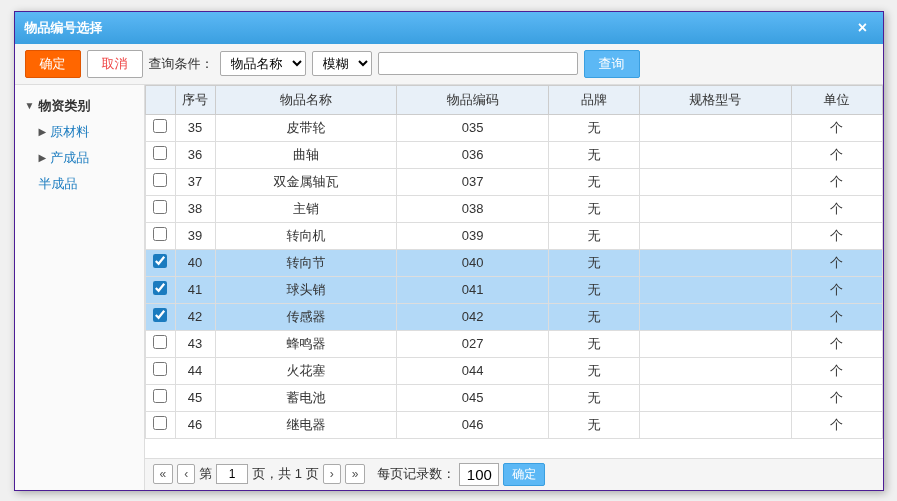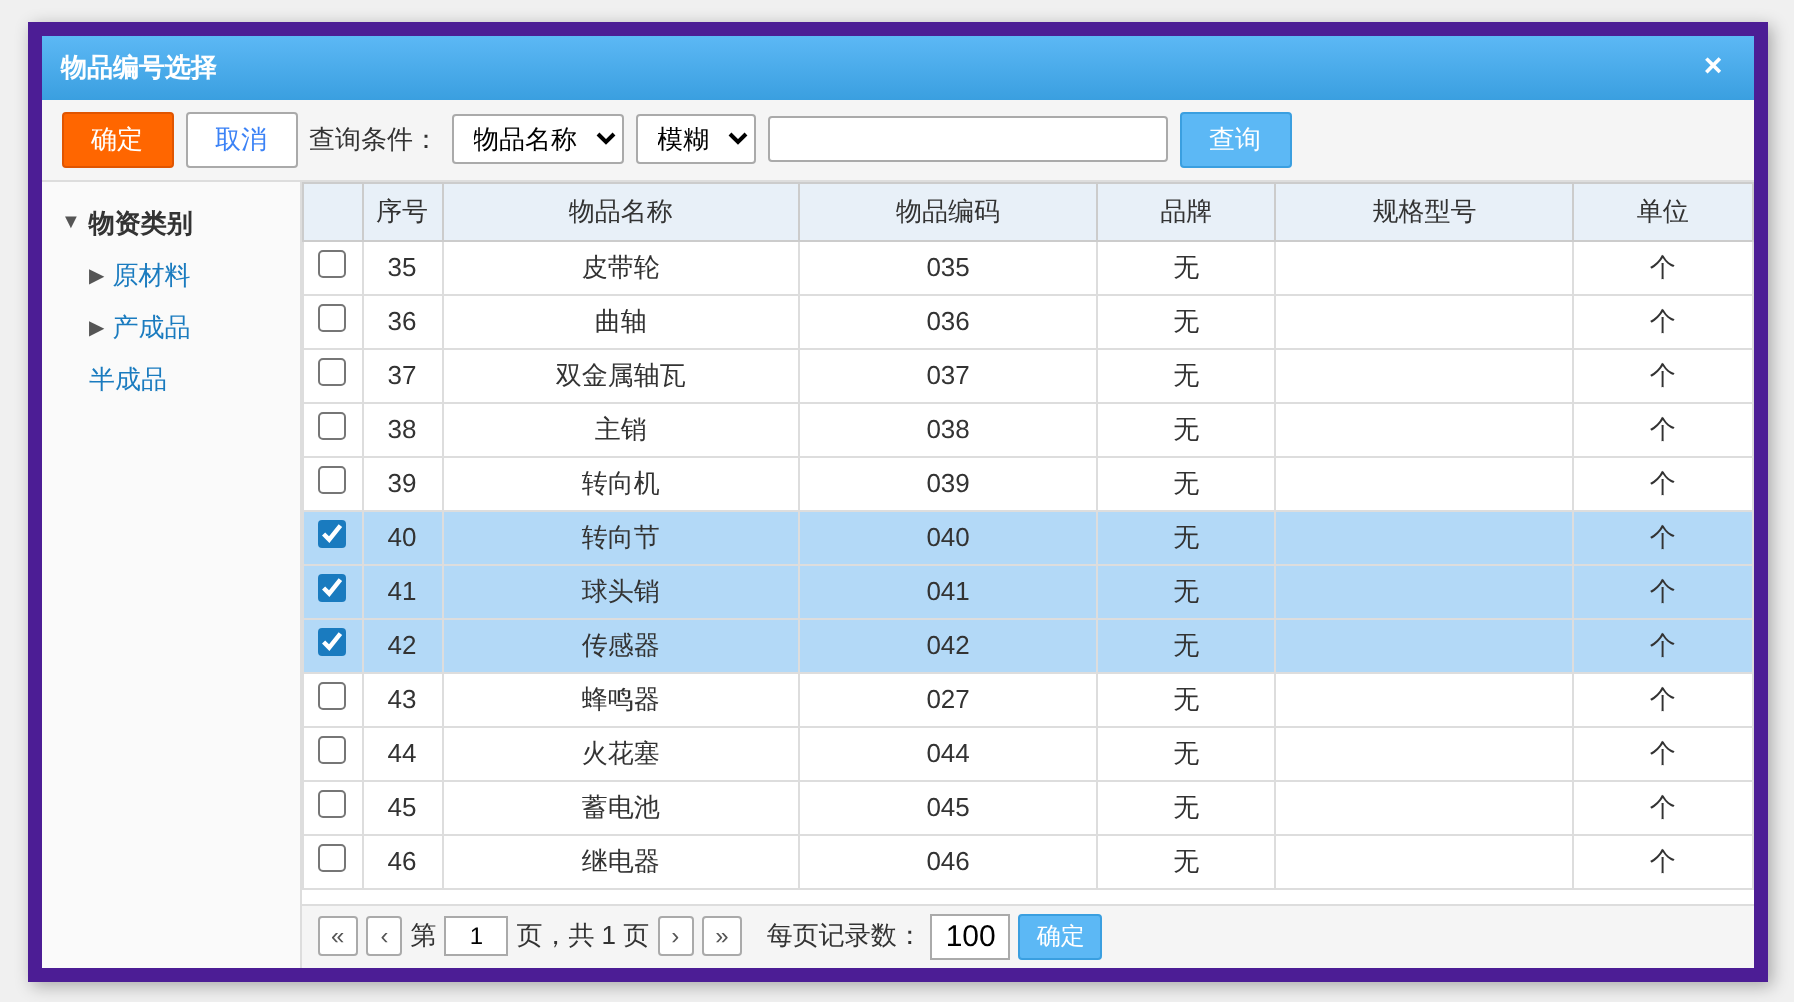--- a/index.html
+++ b/index.html
@@ -1,22 +1,22 @@
 <!DOCTYPE html>
 <html><head>
   <meta charset="utf-8">
   <style>
     * { box-sizing: border-box; margin: 0; padding: 0; font-family: "Microsoft YaHei", SimHei, Arial, sans-serif; font-size: 13px; }
     body { background: #f0f0f0; display: flex; justify-content: center; align-items: center; width: 897px; height: 501px; overflow: hidden; }
-    .dialog { background: #fff; border: 7px solid #4c1d95; width: 870px; height: 480px; display: flex; flex-direction: column; box-shadow: 2px 2px 8px rgba(0,0,0,0.3); }
+    .dialog { background: #fff; border: 1px solid #4c1d95; width: 870px; height: 480px; display: flex; flex-direction: column; box-shadow: 2px 2px 8px rgba(0,0,0,0.3); }
     .title-bar { background: linear-gradient(to bottom, #5cb8f5, #3a9fe0); color: #fff; padding: 6px 10px; display: flex; justify-content: space-between; align-items: center; font-size: 14px; font-weight: bold; }
     .close-btn { color: #fff; cursor: pointer; font-size: 16px; font-weight: bold; width: 20px; height: 20px; display: flex; align-items: center; justify-content: center; }
     .toolbar { display: flex; align-items: center; padding: 6px 10px; gap: 6px; border-bottom: 1px solid #ddd; background: #f5f5f5; }
     .btn-confirm { background: #ff6600; color: #fff; border: 1px solid #e05500; padding: 4px 14px; cursor: pointer; border-radius: 2px; font-size: 13px; }
-    .btn-cancel { background: #fff; color: #3b82f6; border: 1px solid #aaa; padding: 4px 14px; cursor: pointer; border-radius: 2px; font-size: 13px; }
+    .btn-cancel { background: #fff; color: #ef4444; border: 1px solid #aaa; padding: 4px 14px; cursor: pointer; border-radius: 2px; font-size: 13px; }
     .btn-query { background: #5cb8f5; color: #fff; border: 1px solid #3a9fe0; padding: 4px 14px; cursor: pointer; border-radius: 2px; font-size: 13px; }
     .query-label { color: #333; font-size: 13px; }
     .select-box { border: 1px solid #aaa; padding: 3px 6px; background: #fff; border-radius: 2px; cursor: pointer; font-size: 13px; }
     .search-input { border: 1px solid #aaa; padding: 3px 6px; background: #fff; border-radius: 2px; width: 200px; font-size: 13px; }
     .main-area { display: flex; flex: 1; overflow: hidden; }
     .sidebar { width: 130px; border-right: 1px solid #ddd; padding: 8px 4px; background: #fafafa; overflow-y: auto; }
     .sidebar-title { color: #333; padding: 4px 6px; font-weight: bold; display: flex; align-items: center; gap: 4px; }
     .sidebar-item { color: #1a7bbf; padding: 4px 6px 4px 20px; cursor: pointer; display: flex; align-items: center; gap: 4px; }
     .sidebar-item-plain { color: #1a7bbf; padding: 4px 6px 4px 20px; cursor: pointer; }
     .triangle { font-size: 10px; color: #555; }

